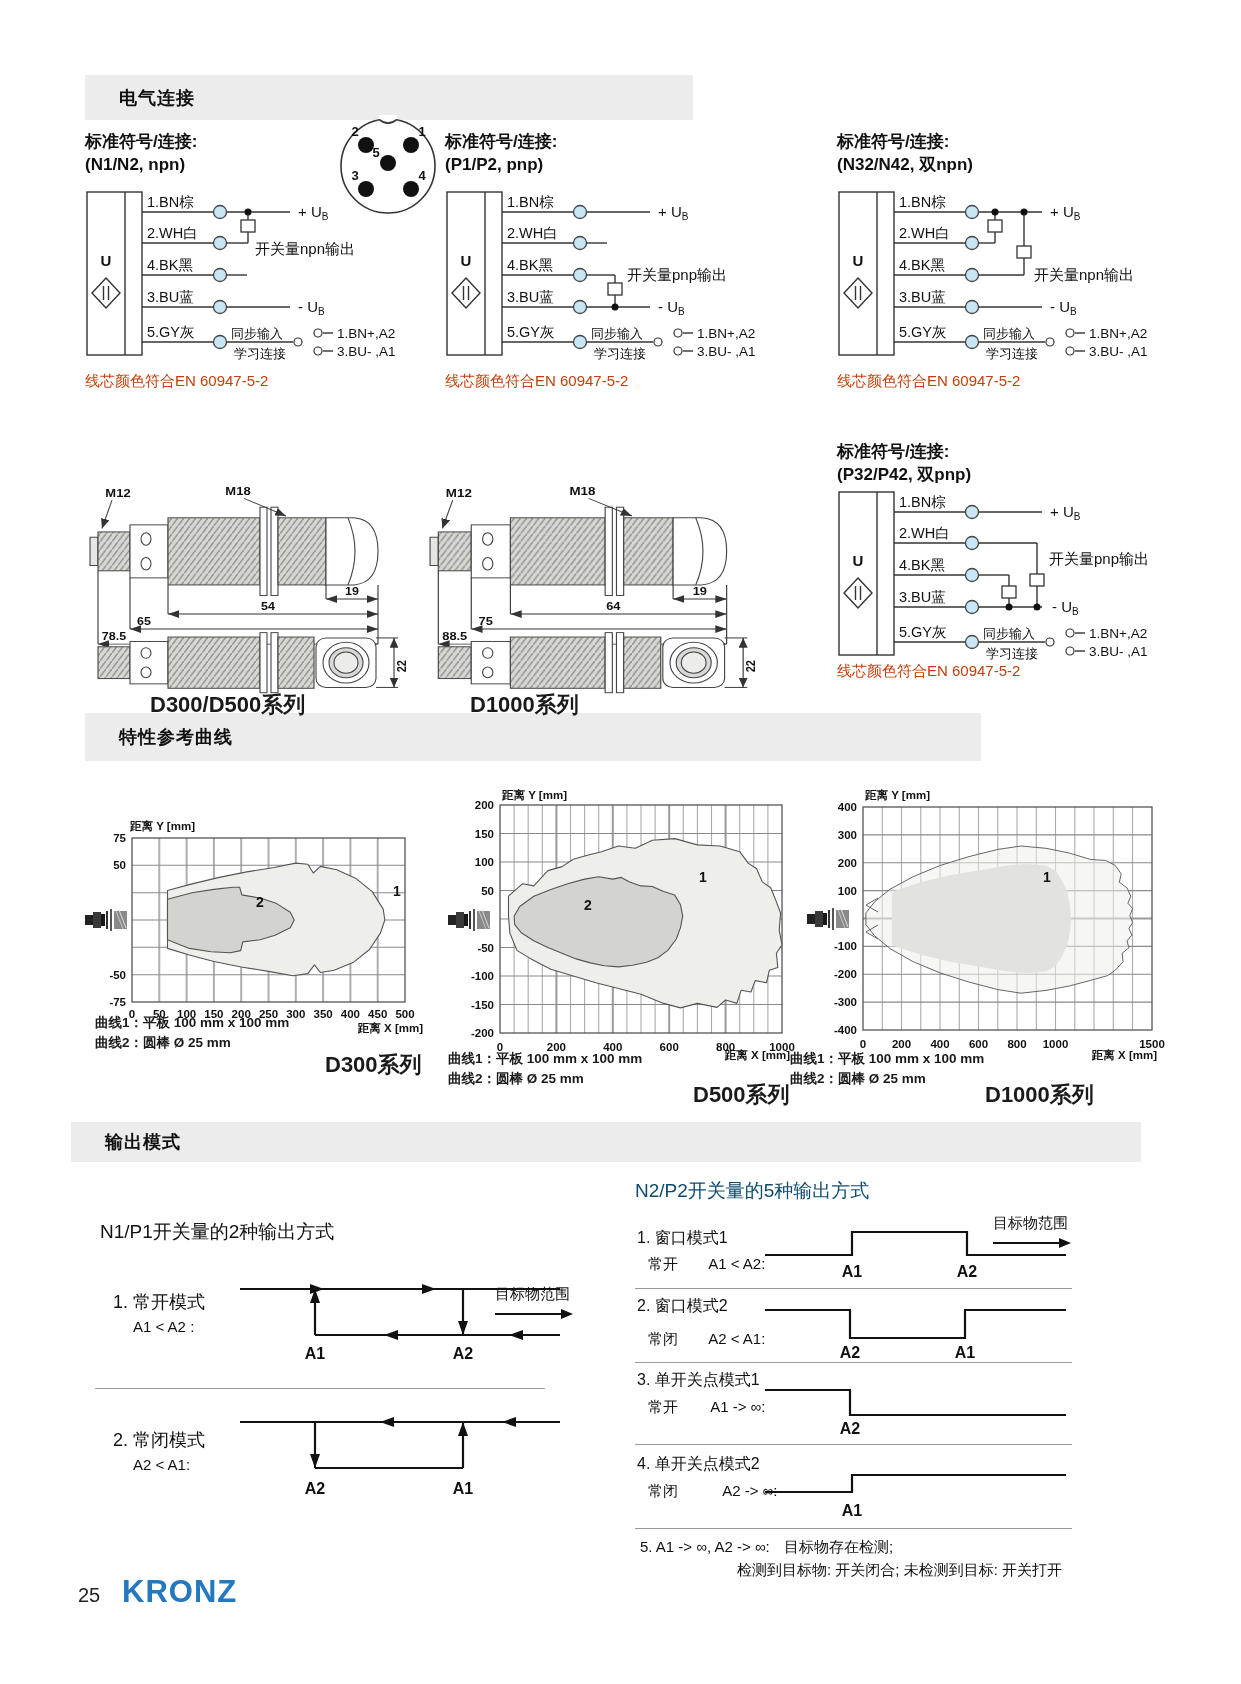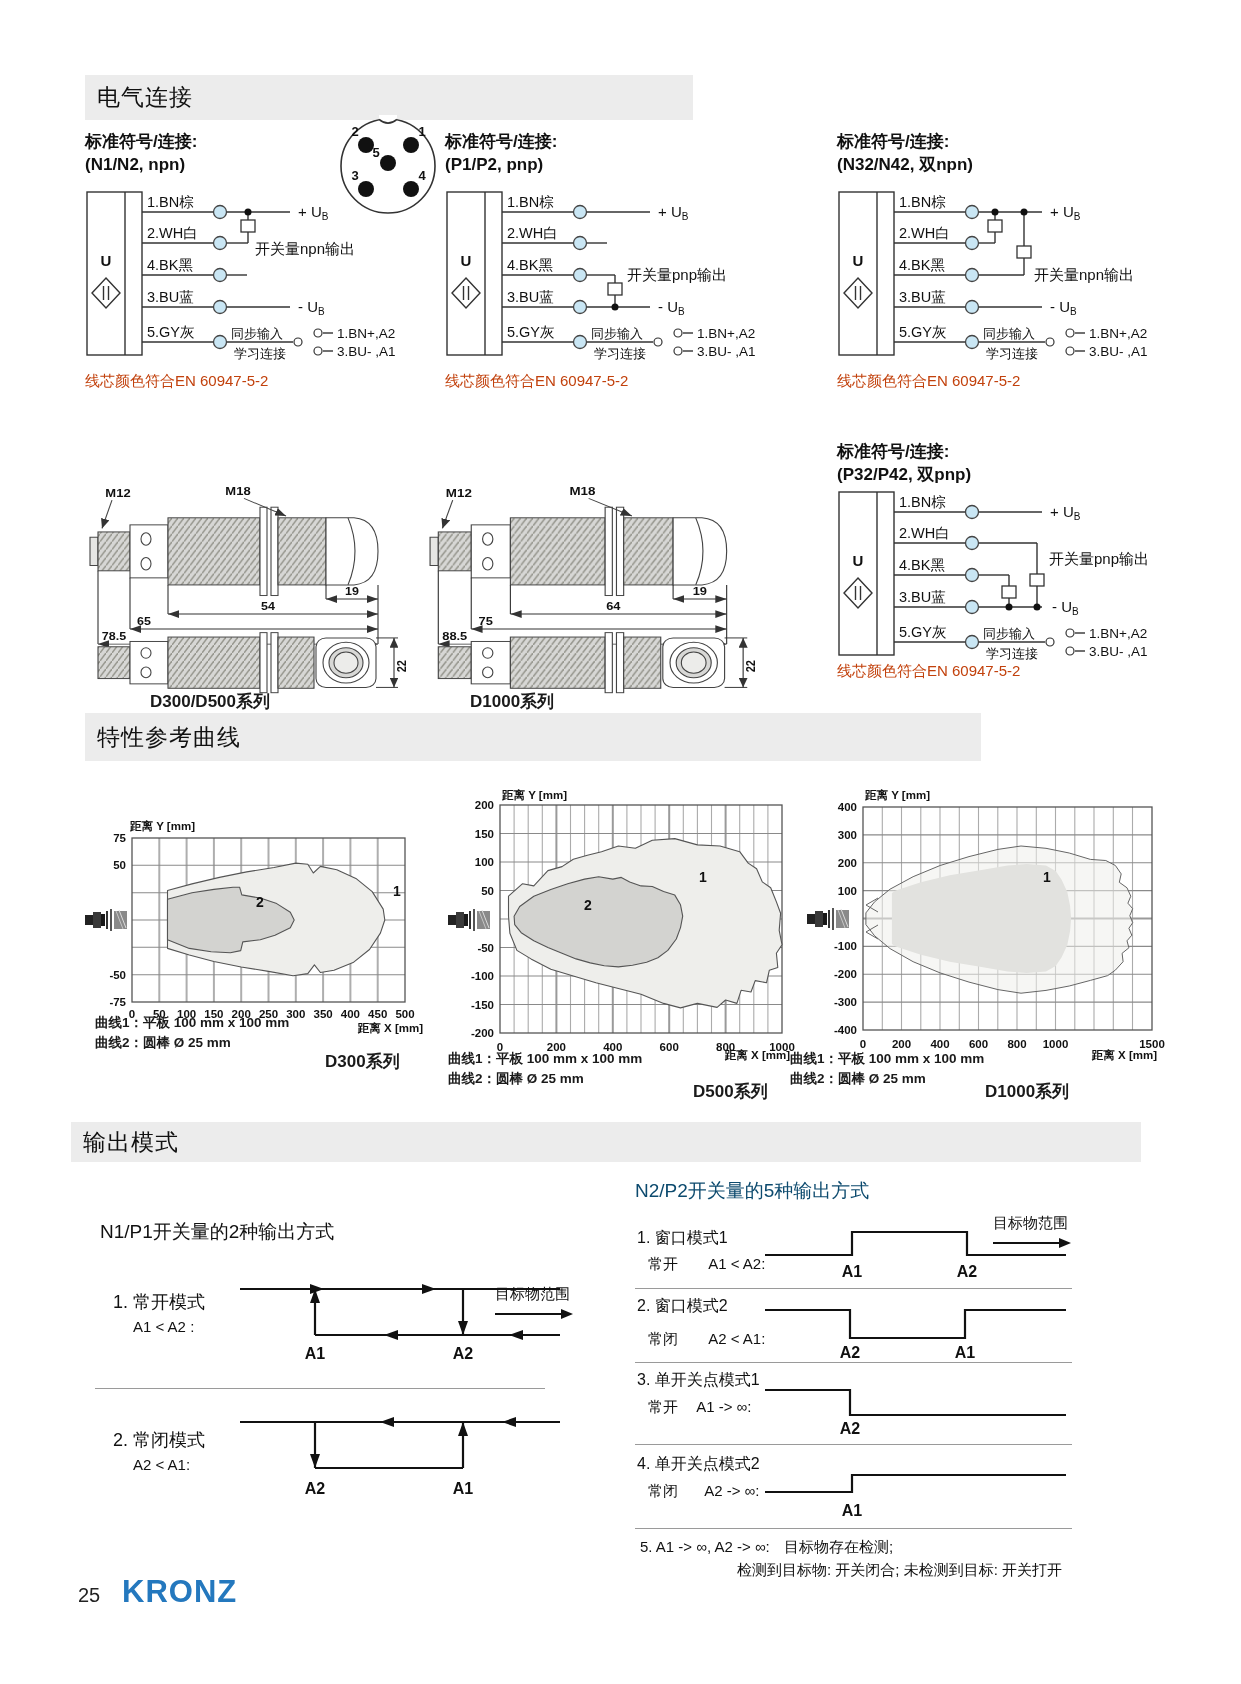--- a/index.html
+++ b/index.html
@@ -1,24 +1,24 @@
 <!DOCTYPE html>
 <html><head>
 <meta charset="utf-8">
 <style>
   html,body{margin:0;padding:0;background:#fff}
   .page{position:relative;width:1241px;height:1684px;background:#fff;overflow:hidden;
         font-family:"Liberation Sans","DejaVu Sans",sans-serif;color:#1a1a1a}
   .abs{position:absolute}
   .band{position:absolute;background:#ececec;display:flex;align-items:center;
-        padding-left:12px;box-sizing:border-box;font-size:23px;font-weight:400;letter-spacing:1px;color:#111}
+        padding-left:34px;box-sizing:border-box;font-size:18px;font-weight:700;letter-spacing:1px;color:#111}
   .h2{font-size:17px;font-weight:700;line-height:23px;color:#111}
   .note{font-size:15px;color:#c2410c}
   .cap{font-size:13.5px;font-weight:600}
-  .ser{font-size:17px;font-weight:700}
+  .ser{font-size:22px;font-weight:700}
   .mt{font-size:18px;color:#111}
   .mc{font-size:15px;color:#111}
   .tr{font-size:15px;color:#111}
   .div{position:absolute;height:1px;background:#9a9a9a}
   .logo{font-size:31px;font-weight:800;letter-spacing:1px;color:#2478be;transform:scaleY(1.04)}
   .pageno{font-size:20px;color:#222}
   svg{display:block}
   svg text{font-family:"Liberation Sans","DejaVu Sans",sans-serif;fill:#111}
   .wg{stroke:#333;stroke-width:1.4;fill:none}
   .wl{font-size:14.5px;font-weight:500}
@@ -611,32 +611,32 @@
   <svg class="abs" style="left:760px;top:1302px" width="312" height="62" viewBox="0 0 312 62">
     <path class="wave" d="M5,8 H90 V36 H205 V8 H306"></path>
     <text class="wlab" x="90" y="56">A2</text>
     <text class="wlab" x="205" y="56">A1</text>
   </svg>
   <div class="div" style="left:635px;top:1362px;width:437px"></div>
 
   <div class="abs mt" style="left:637px;top:1370px;font-size:16px">3. 单开关点模式1</div>
   <div class="abs mc" style="left:648px;top:1398px">
     <span>常开</span>
-    <span style="margin-left:14px">A1 -&gt; ∞:</span>
+    <span style="margin-left:28px">A1 -&gt; ∞:</span>
   </div>
   <svg class="abs" style="left:760px;top:1382px" width="312" height="58" viewBox="0 0 312 58">
     <path class="wave" d="M5,8 H90 V33 H306"></path>
     <text class="wlab" x="90" y="52">A2</text>
   </svg>
   <div class="div" style="left:635px;top:1444px;width:437px"></div>
 
   <div class="abs mt" style="left:637px;top:1454px;font-size:16px">4. 单开关点模式2</div>
   <div class="abs mc" style="left:648px;top:1482px">
     <span>常闭</span>
-    <span style="margin-left:22px">A2 -&gt; ∞:</span>
+    <span style="margin-left:40px">A2 -&gt; ∞:</span>
   </div>
   <svg class="abs" style="left:760px;top:1466px" width="312" height="56" viewBox="0 0 312 56">
     <path class="wave" d="M5,26 H92 V9 H306"></path>
     <text class="wlab" x="92" y="50">A1</text>
   </svg>
   <div class="div" style="left:635px;top:1528px;width:437px"></div>
 
   <div class="abs mc" style="left:640px;top:1538px">
     <span>5. A1 -&gt; ∞, A2 -&gt; ∞:</span>
     <span style="margin-left:10px;font-weight:500">目标物存在检测;</span>

